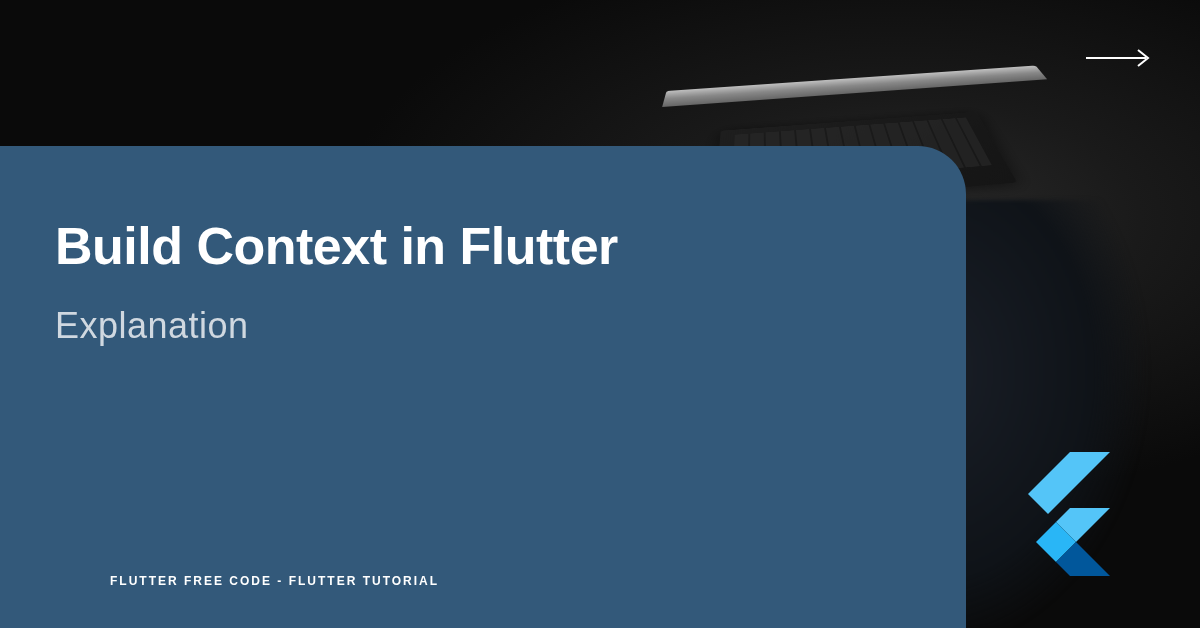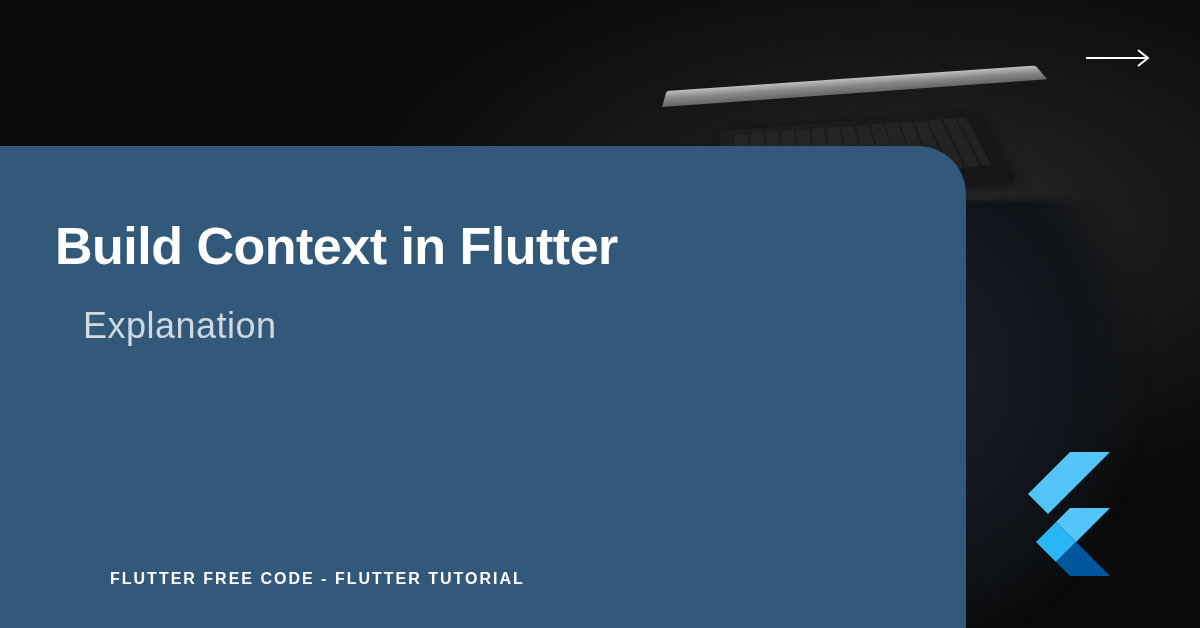--- a/index.html
+++ b/index.html
@@ -91,27 +91,26 @@
       letter-spacing: -0.5px;
       line-height: 1.1;
       margin-bottom: 30px;
     }
     
     .subtitle {
       color: #d0d8e0;
       font-size: 36px;
       font-weight: 400;
       letter-spacing: 0.5px;
-      margin-left: 28px;
     }
     
     .footer-text {
       margin-top: auto;
       color: #ffffff;
-      font-size: 16px;
+      font-size: 12px;
       font-weight: 700;
       letter-spacing: 2px;
       text-transform: uppercase;
       padding-left: 55px;
     }
     
     .arrow {
       position: absolute;
       top: 48px;
       right: 48px;

